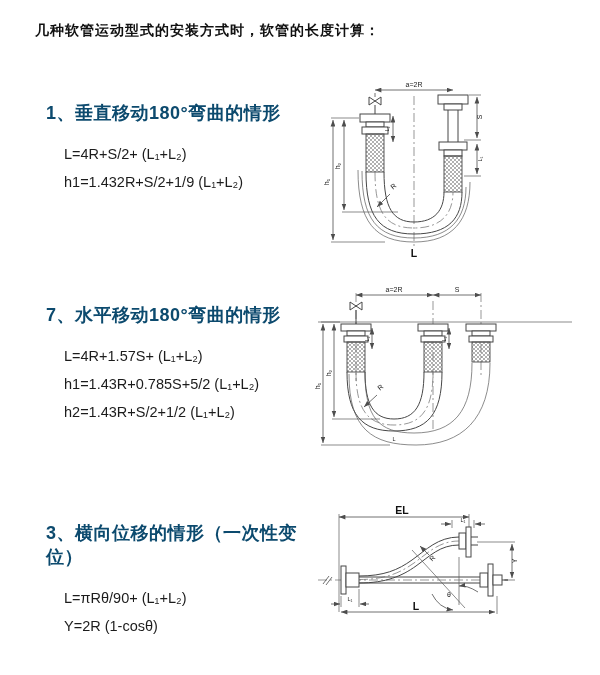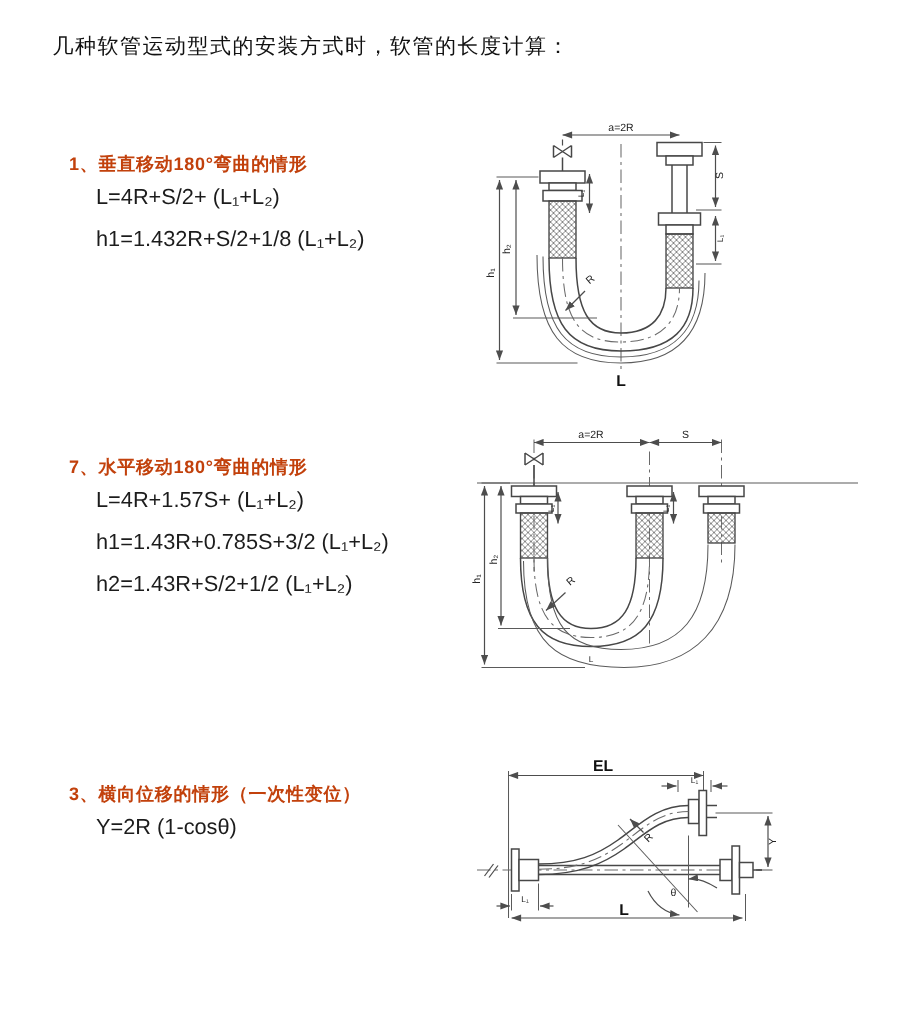--- a/index.html
+++ b/index.html
@@ -1,29 +1,29 @@
 <!DOCTYPE html>
 <html><head>
 <meta charset="utf-8">
 <style>
   html,body{margin:0;padding:0;}
   body{
     width:600px;height:675px;position:relative;background:#ffffff;
     font-family:"Liberation Sans",sans-serif;color:#1a1a1a;overflow:hidden;
   }
   .page-title{
-    position:absolute;left:35px;top:22px;font-size:14px;font-weight:normal;
+    position:absolute;left:35px;top:22px;font-size:14px;font-weight:bold;
     letter-spacing:1px;color:#111;
   }
   .section{position:absolute;left:46px;width:275px;}
   #sec1{top:101px;}
   #sec2{top:303px;}
   #sec3{top:521px;}
-  .sec-heading{font-size:12px;font-weight:bold;color:#c2410c;letter-spacing:0.5px;}
-  .formulas{margin:0 0 0 18px;font-size:14.5px;color:#1c1c1c;}
+  .sec-heading{font-size:18px;font-weight:bold;color:#0c4a6e;letter-spacing:0.5px;}
+  .formulas{margin:15px 0 0 18px;font-size:14.5px;color:#1c1c1c;}
   .formula{line-height:28px;white-space:nowrap;}
   .diagram{position:absolute;}
   #dia1{left:313px;top:70px;}
   #dia2{left:310px;top:281px;}
   #dia3{left:312px;top:500px;}
   svg{display:block;}
   svg text{font-family:"Liberation Sans",sans-serif;fill:#222;}
   .dim{stroke:#4d4d4d;stroke-width:0.8;fill:none;}
   .thin{stroke:#5a5a5a;stroke-width:0.7;fill:none;}
   .pipe{stroke:#474747;stroke-width:1;fill:none;}
@@ -51,36 +51,37 @@
     </marker>
   </defs>
 </svg>
 
 <div class="page-title">几种软管运动型式的安装方式时，软管的长度计算：</div>
 
 <div class="section" id="sec1">
   <div class="sec-heading">1、垂直移动180°弯曲的情形</div>
   <div class="formulas">
     <div class="formula">L=4R+S/2+ (L₁+L₂)</div>
-    <div class="formula">h1=1.432R+S/2+1/8 (L₁+L₂)</div>
+    <div class="formula">h1=1.432R+S/2+1/9 (L₁+L₂)</div>
   </div>
 </div>
 
 <div class="section" id="sec2">
   <div class="sec-heading">7、水平移动180°弯曲的情形</div>
   <div class="formulas">
     <div class="formula">L=4R+1.57S+ (L₁+L₂)</div>
-    <div class="formula">h1=1.43R+0.785S+3/2 (L₁+L₂)</div>
+    <div class="formula">h1=1.43R+0.785S+5/2 (L₁+L₂)</div>
     <div class="formula">h2=1.43R+S/2+1/2 (L₁+L₂)</div>
   </div>
 </div>
 
 <div class="section" id="sec3">
   <div class="sec-heading">3、横向位移的情形（一次性变位）</div>
   <div class="formulas">
+    <div class="formula">L=πRθ/90+ (L₁+L₂)</div>
     <div class="formula">Y=2R (1-cosθ)</div>
   </div>
 </div>
 
 <div class="diagram" id="dia1">
 <svg width="272" height="190" viewBox="0 0 272 190">
   <g>
     <path class="cl" d="M101,26 V176"></path>
   </g>
   <g>

